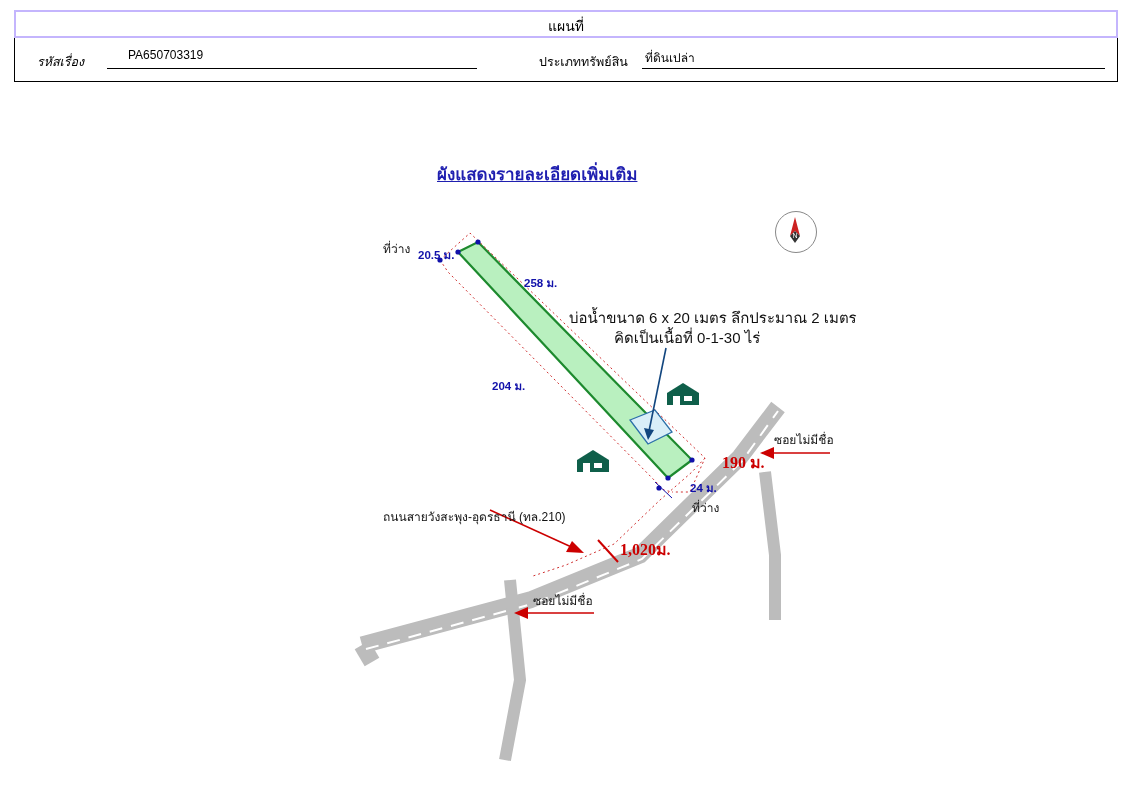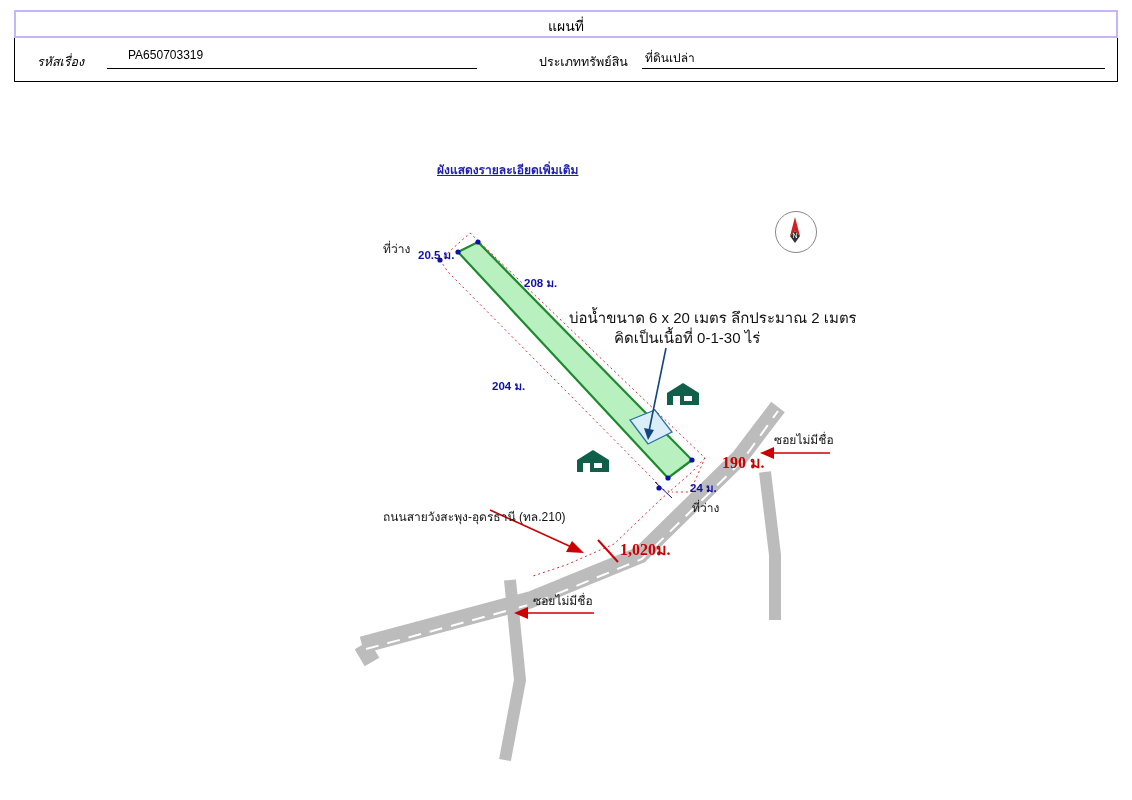--- a/index.html
+++ b/index.html
@@ -61,21 +61,21 @@
     position: absolute;
     left: 0;
     top: 100px;
     width: 1132px;
     height: 700px;
   }
   .map-title {
     position: absolute;
     left: 437px;
     top: 60px;
-    font-size: 12px;
+    font-size: 17px;
     color: #1f1fb0;
     text-decoration: underline;
     font-weight: bold;
     white-space: nowrap;
   }
 
   .lbl {
     position: absolute;
     white-space: nowrap;
     font-size: 11px;
@@ -193,21 +193,21 @@
   <div class="compass">
     <svg width="38" height="38" viewBox="0 0 38 38">
       <polygon points="19,5 24,24 19,19 14,24" fill="#cc2222"></polygon>
       <polygon points="19,19 24,24 19,31 14,24" fill="#333333"></polygon>
       <text x="19" y="26" font-size="7" fill="#ffffff" text-anchor="middle" font-family="Liberation Sans, sans-serif">N</text>
     </svg>
   </div>
 
   <span class="lbl lbl-black" style="left:383px; top:143px;">ที่ว่าง</span>
   <span class="lbl lbl-dim" style="left:418px; top:142px;margin-top:8px;">20.5 ม.</span>
-  <span class="lbl lbl-dim" style="left:524px; top:178px;">208 ม.</span>
+  <span class="lbl lbl-dim" style="left:524px; top:178px;">258 ม.</span>
   <span class="lbl lbl-dim" style="left:492px; top:281px;">204 ม.</span>
   <span class="lbl lbl-red" style="left:722px; top:355px;">190 ม.</span>
   <span class="lbl lbl-dim" style="left:690px; top:383px;">24 ม.</span>
   <span class="lbl lbl-black" style="left:692px; top:402px;">ที่ว่าง</span>
 
   <span class="lbl lbl-small" style="left:569px; top:210px;">บ่อน้ำขนาด 6 x 20 เมตร ลึกประมาณ 2 เมตร</span>
   <span class="lbl lbl-small" style="left:614px; top:230px;">คิดเป็นเนื้อที่ 0-1-30 ไร่</span>
 
   <span class="lbl lbl-black" style="left:383px; top:411px;">ถนนสายวังสะพุง-อุดรธานี (ทล.210)</span>
   <span class="lbl lbl-red" style="left:620px; top:442px;">1,020ม.</span>

